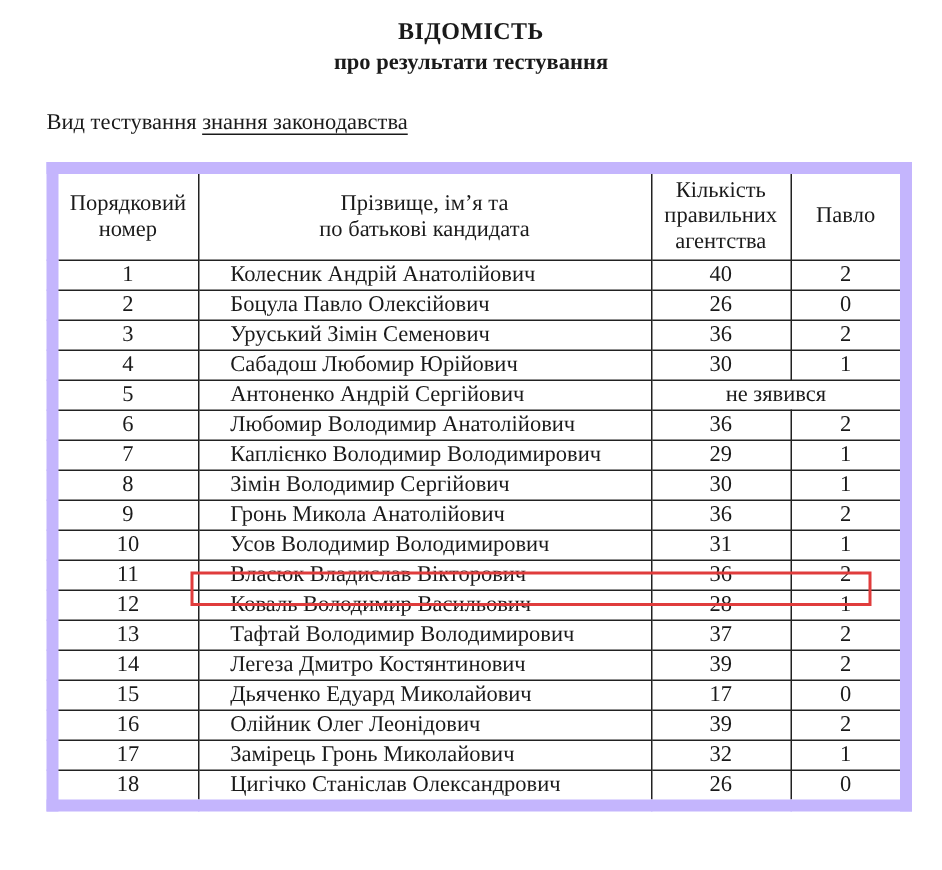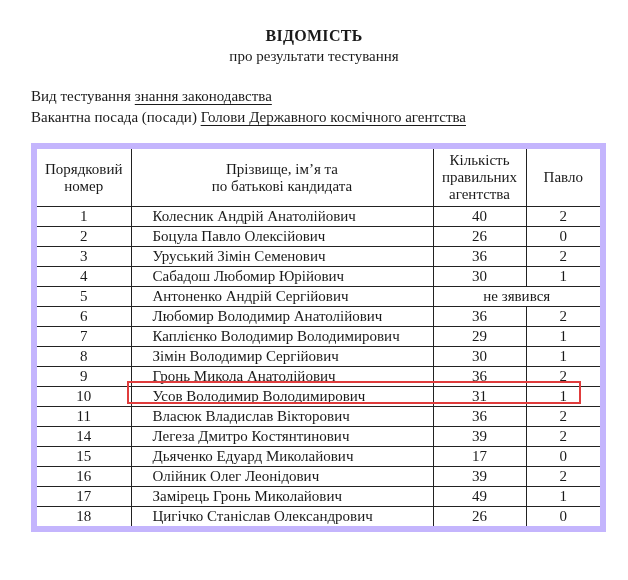--- a/index.html
+++ b/index.html
@@ -11,51 +11,51 @@
     color: #1a1a1a;
     overflow: hidden;
   }
   .page {
     position: relative;
     width: 628px;
     height: 580px;
     background: #ffffff;
   }
   .title-block {
-    padding-top: 25px;
+    padding-top: 11px;
     text-align: center;
   }
   .doc-title {
     font-size: 16px;
     font-weight: bold;
     letter-spacing: 0.3px;
     line-height: 21px;
   }
   .doc-subtitle {
     font-size: 15px;
-    font-weight: normal;
+    font-weight: bold;
     line-height: 21px;
   }
   .info-block {
     margin: 19px 0 0 31px;
     font-size: 15px;
     line-height: 21px;
   }
   .info-line .value {
     text-decoration: underline;
     text-underline-offset: 3px;
     margin-top: 24px;
   }
   table.results {
     border-collapse: collapse;
     margin: 15px 0 0 31px;
     width: 569px;
     table-layout: fixed;
     font-size: 15px;
-    border: 6px solid #c4b5fd;
+    border: 8px solid #c4b5fd;
   }
   col.c-num    { width: 97px; }
   col.c-name   { width: 302px; }
   col.c-ans    { width: 93px; }
   col.c-score  { width: 77px; }
   th, td {
     border: 1px solid #222222;
     font-weight: normal;
     vertical-align: middle;
   }
@@ -86,21 +86,20 @@
 
 <div class="page">
 
   <div class="title-block">
     <div class="doc-title">ВІДОМІСТЬ</div>
     <div class="doc-subtitle">про результати тестування</div>
   </div>
 
   <div class="info-block">
     <div class="info-line"><span>Вид тестування</span> <span class="value">знання законодавства</span></div>
-    <div class="info-line"><span>Вакантна посада (посади)</span> <span class="value">Голови Державного космічного агентства</span></div>
   </div>
 
   <table class="results">
     <colgroup>
       <col class="c-num">
         <col class="c-name">
         <col class="c-ans">
         <col class="c-score">
     </colgroup>
     <thead>
@@ -175,41 +174,53 @@
           <td class="c">31</td>
           <td class="c">1</td>
         </tr>
         <tr>
           <td class="c">11</td>
           <td class="name">Власюк Владислав Вікторович</td>
           <td class="c">36</td>
           <td class="c">2</td>
         </tr>
         <tr>
+          <td class="c">12</td>
+          <td class="name">Коваль Володимир Васильович</td>
+          <td class="c">28</td>
+          <td class="c">1</td>
+        </tr>
+        <tr>
+          <td class="c">13</td>
+          <td class="name">Тафтай Володимир Володимирович</td>
+          <td class="c">37</td>
+          <td class="c">2</td>
+        </tr>
+        <tr>
           <td class="c">14</td>
           <td class="name">Легеза Дмитро Костянтинович</td>
           <td class="c">39</td>
           <td class="c">2</td>
         </tr>
         <tr>
           <td class="c">15</td>
           <td class="name">Дьяченко Едуард Миколайович</td>
           <td class="c">17</td>
           <td class="c">0</td>
         </tr>
         <tr>
           <td class="c">16</td>
           <td class="name">Олійник Олег Леонідович</td>
           <td class="c">39</td>
           <td class="c">2</td>
         </tr>
         <tr>
           <td class="c">17</td>
           <td class="name">Замірець Гронь Миколайович</td>
-          <td class="c">49</td>
+          <td class="c">32</td>
           <td class="c">1</td>
         </tr>
         <tr>
           <td class="c">18</td>
           <td class="name">Цигічко Станіслав Олександрович</td>
           <td class="c">26</td>
           <td class="c">0</td>
         </tr>
       </tbody>
   </table>

